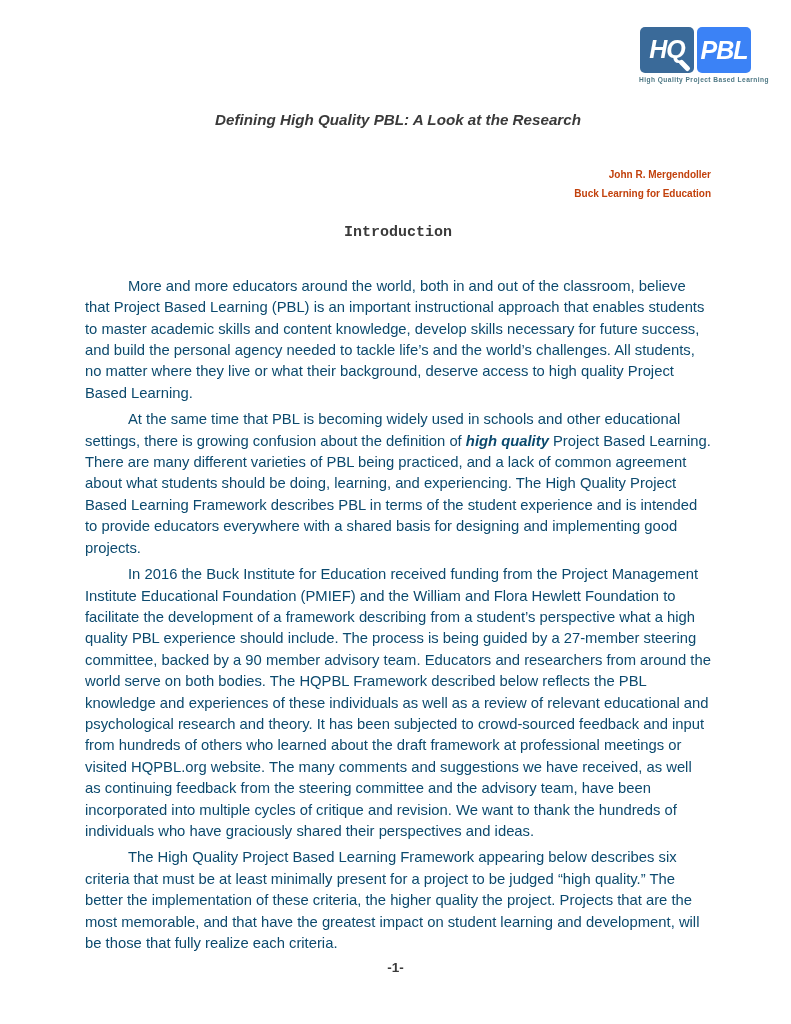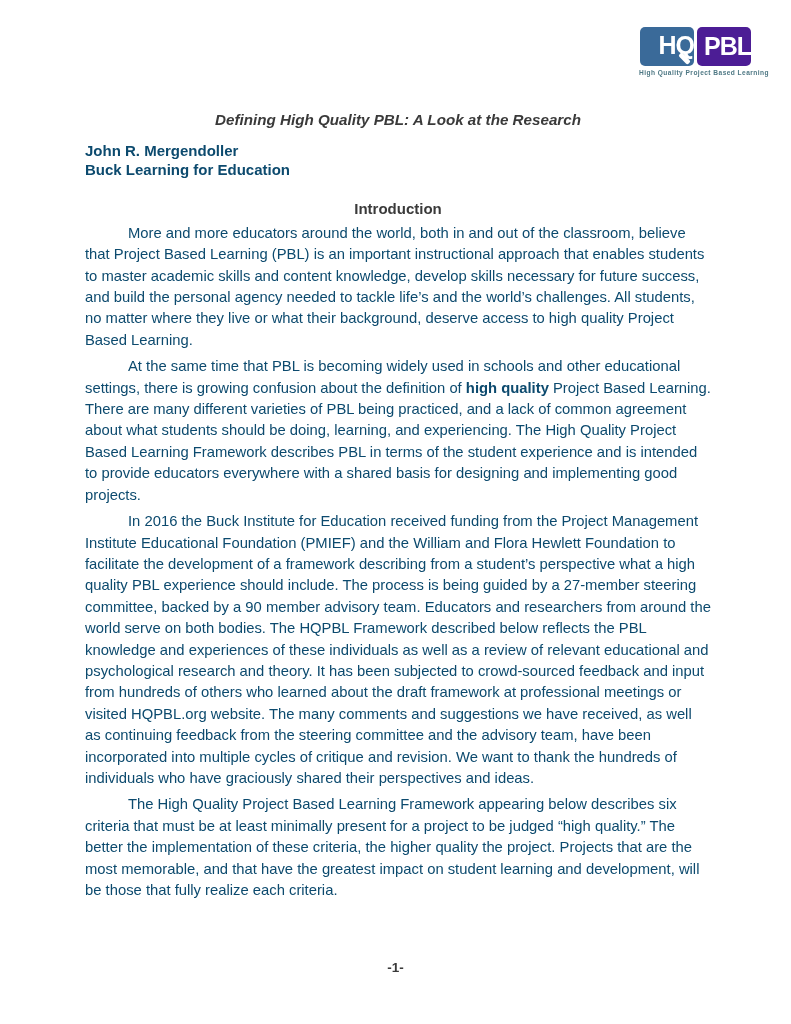--- a/index.html
+++ b/index.html
@@ -23,31 +23,32 @@
     width: 113px;
     text-align: center;
   }
   .logo-blocks {
     display: flex;
     gap: 3px;
     justify-content: center;
   }
   .logo-block {
     width: 54px;
-    height: 39px;
+    height: 46px;
     border-radius: 5px;
     color: #ffffff;
     font-weight: bold;
     font-size: 25px;
     letter-spacing: -1px;
     display: flex;
     align-items: center;
-    justify-content: flex-end;
+    justify-content: center;
     position: relative;
     line-height: 1;
+    font-style: italic;
   }
   .logo-block.hq { padding-bottom: 2px; }
   .magnifier-handle {
     position: absolute;
     width: 13px;
     height: 5px;
     background: #ffffff;
     border-radius: 2px;
     transform: rotate(45deg);
     right: 3px;
@@ -70,44 +71,46 @@
     width: 626px;
     font-size: 14.8px;
     line-height: 21.4px;
   }
   .doc-title {
     text-align: center;
     font-weight: bold;
     font-style: italic;
     font-size: 15.2px;
     color: #3a3a3a;
-    margin-bottom: 12px;
+    margin-bottom: 36px;
   }
   .author-block {
-    text-align: left;
+    text-align: right;
     font-weight: bold;
-    font-size: 15px;
+    font-size: 10px;
     line-height: 18.5px;
-    color: #0c4a6e;
+    color: #c2410c;
   }
   .section-heading {
     text-align: center;
     font-weight: bold;
     font-size: 15px;
     color: #3a3a3a;
     margin-top: 19px;
-    margin-bottom: 3px;
+    margin-bottom: 32px;
+    font-family: Liberation Mono, monospace;
   }
   .body-para {
     text-indent: 43px;
     margin-bottom: 5px;
     color: #0c4a6e;
   }
   .body-para .em {
     font-weight: bold;
+    font-style: italic;
   }
 
   
   .page-number {
     position: absolute;
     bottom: 49px;
     left: 0;
     width: 100%;
     text-align: center;
     font-weight: bold;
@@ -119,21 +122,21 @@
 <body>
 
 <div class="page">
 
   <div class="logo">
     <div class="logo-blocks">
       <div class="logo-block hq" style="background: rgb(58, 106, 153);">
         <span>HQ</span>
         <span class="magnifier-handle"></span>
       </div>
-      <div class="logo-block pbl" style="background: #4c1d95;">
+      <div class="logo-block pbl" style="background: #3b82f6;">
         <span>PBL</span>
       </div>
     </div>
     <div class="logo-tagline" style="color: rgb(78, 120, 132);">High Quality Project Based Learning</div>
   </div>
 
   <div class="content">
 
     <div class="doc-title">Defining High Quality PBL: A Look at the Research</div>
 

